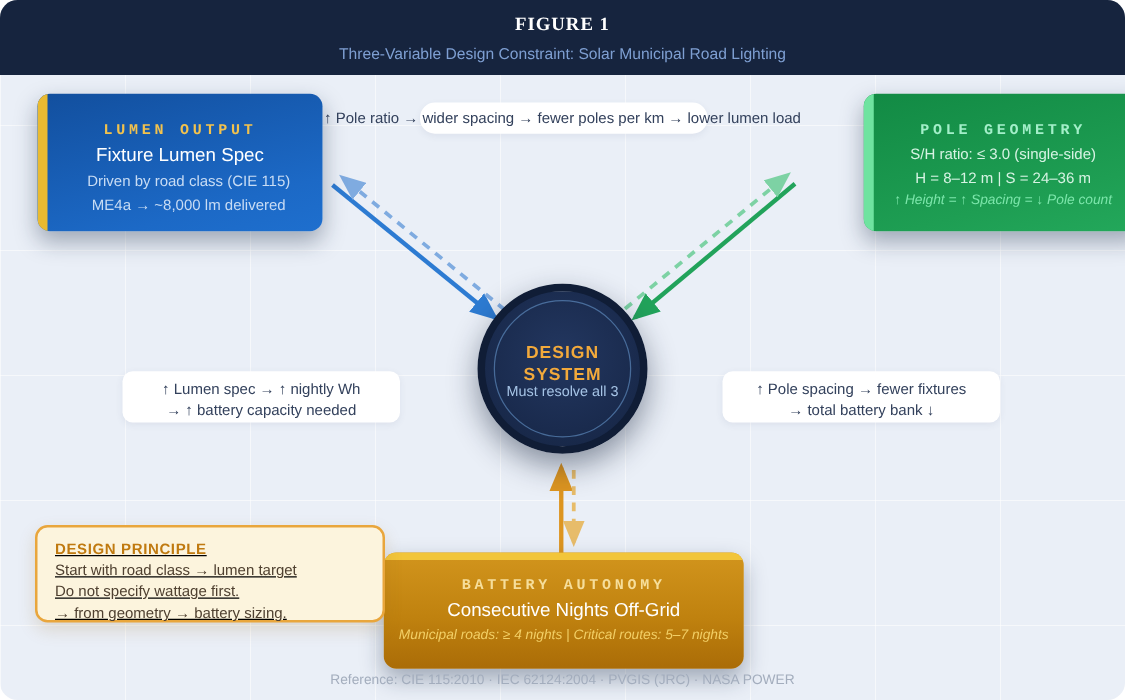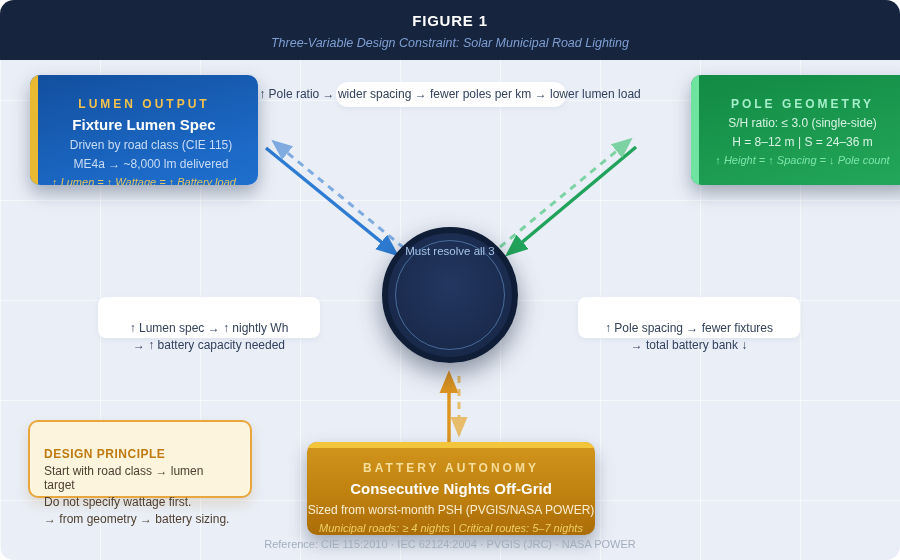--- a/index.html
+++ b/index.html
@@ -11,80 +11,80 @@
       linear-gradient(to right, rgba(255,255,255,.55) 1px, transparent 1px),
       linear-gradient(to bottom, rgba(255,255,255,.55) 1px, transparent 1px),
       #EAEFF7;
     background-size: 100px 100px, 100px 100px, auto;
   }
   
   .hdr {
     position: absolute; left: 0; top: 0; width: 900px; height: 60px;
     background: #16243E; text-align: center; z-index: 5;
   }
-  .hdr-label { margin-top: 12px; color: #FFFFFF; font-size: 15px; font-weight: bold; letter-spacing: .8px; }
-  .hdr-sub   { margin-top: 7px;  color: #7E9FD2; font-size: 12.5px; font-style: italic; }
+  .hdr-label { margin-top: 12px; color: #FFFFFF; font-size: 15px; font-weight: bold; letter-spacing: .8px; font-family: Liberation Serif, serif; }
+  .hdr-sub   { margin-top: 7px;  color: #7E9FD2; font-size: 12.5px; }
   
   .arrows { position: absolute; inset: 0; z-index: 1; pointer-events: none; }
   .dash { stroke-dasharray: 7 6; }
   
   .node { position: absolute; border-radius: 10px; color: #fff; text-align: center; z-index: 2;
           box-shadow: 0 8px 18px rgba(21,36,62,.35); overflow: hidden; }
   .node-lumen   { left: 30px;  top: 75px;  width: 228px; height: 110px;
                   background: linear-gradient(165deg, #124F9E 0%, #1C69C6 75%, #1E6FCE 100%); }
   .node-pole    { left: 645px; top: 75px;  width: 223px; height: 110px;
                   background: linear-gradient(165deg, #128A44 0%, #1E9E53 70%, #23A85B 100%); margin-left: 46px; }
   .node-battery { left: 307px; top: 442px; width: 288px; height: 93px;
                   background: linear-gradient(180deg, #D2951D 0%, #C0820F 55%, #AA6C07 100%); }
   .bar-left { position: absolute; left: 0; top: 0; bottom: 0; width: 8px; }
   .bar-top  { position: absolute; left: 0; right: 0; top: 0; height: 6px; }
   .bar-lumen   { background: #E9BA31; }
   .bar-pole    { background: #6FE3A0; }
   .bar-battery { background: #F2C53A; }
-  .eyebrow { font-size: 12px; font-weight: bold; letter-spacing: 3px; }
+  .eyebrow { font-size: 12px; font-weight: bold; letter-spacing: 3px; font-family: Liberation Mono, monospace; }
   .node-lumen .eyebrow   { margin-top: 22px; color: #F2C24D; }
   .node-pole  .eyebrow   { margin-top: 22px; color: #A3EFC9; }
   .node-battery .eyebrow { margin-top: 19px; color: #F6DE9B; }
-  .node-title { margin-top: 5px; font-size: 15px; font-weight: bold; color: #FFFFFF; }
+  .node-title { margin-top: 5px; font-size: 15px; font-weight: normal; color: #FFFFFF; }
   .node-line  { margin-top: 5px; font-size: 12px; }
   .node-lumen .node-line   { color: #C8DCF4; padding-left: 14px; }
   .node-pole  .node-line   { color: #D6F3E3; }
   .node-battery .node-line { color: #FAEDCF; margin-top: 6px; }
   .node-note { margin-top: 5px; font-size: 11px; font-style: italic; }
   .node-lumen .node-note   { color: #E6C45F; }
   .node-pole  .node-note   { color: #7CE6AB; }
   .node-battery .node-note { color: #F2CF66; }
   
   .center-node {
     position: absolute; left: 382px; top: 227px; width: 136px; height: 136px;
     border-radius: 50%; border: 6px solid #101D36; z-index: 3; text-align: center;
     background: radial-gradient(circle at 50% 42%, #233760 0%, #1A2B4E 62%, #152440 100%);
     box-shadow: 0 10px 24px rgba(16,29,54,.45);
   }
   .inner-ring { position: absolute; inset: 7px; border: 1px solid rgba(110,160,215,.55); border-radius: 50%; }
   .center-title { margin: 40px auto 0; width: 90px; font-size: 14px; font-weight: bold;
                   letter-spacing: .8px; line-height: 1.25; color: #F2A93B; }
-  .center-sub { margin-top: 12px; font-size: 11.5px; color: #A6C4E6; }
+  .center-sub { margin-top: 0; font-size: 11.5px; color: #A6C4E6; }
   
   .pill-top-bg { position: absolute; left: 336px; top: 82px; width: 230px; height: 25px;
                  background: #FFFFFF; border-radius: 12px; z-index: 1;
                  box-shadow: 0 2px 6px rgba(60,80,120,.08); }
   .anno-top { position: absolute; left: 250px; top: 82px; width: 400px; height: 25px;
               line-height: 25px; text-align: center; font-size: 12px; color: #33415C; z-index: 2; }
-  .anno-box { position: absolute; top: 297px; width: 222px; height: 41px; padding-top: 22px;
+  .anno-box { position: absolute; top: 297px; width: 222px; height: 41px; padding-top: 5px;
               background: #FFFFFF; border-radius: 8px; text-align: center;
               font-size: 12px; line-height: 1.35; color: #33415C; z-index: 2;
               box-shadow: 0 2px 6px rgba(60,80,120,.08); }
   .anno-left  { left: 98px; }
   .anno-right { left: 578px; }
   .anno-box div { margin-top: 1px; }
   
-  .principle { position: absolute; left: 28px; top: 420px; width: 224px; height: 78px;
+  .principle { position: absolute; left: 28px; top: 420px; width: 280px; height: 78px;
                background: #FCF4DD; border: 2px solid #E9A63C; border-radius: 10px;
-               padding: 25px 14px; z-index: 4; box-shadow: 0 6px 14px rgba(150,100,20,.18); }
+               padding: 10px 14px; z-index: 4; box-shadow: 0 6px 14px rgba(150,100,20,.18); text-decoration: underline; }
   .principle-title { font-size: 12px; font-weight: bold; letter-spacing: .5px; color: #C07A10; }
   .principle-line  { margin-top: 3px; font-size: 12px; color: #4F4030; }
   
   .footer { position: absolute; left: 0; right: 0; top: 538px; text-align: center;
             font-size: 11px; color: #A3ADBD; z-index: 2; }
 </style>
 </head>
 <body>
 
 <div class="card">
@@ -122,41 +122,40 @@
     <line x1="449" y1="444" x2="449" y2="374" stroke-width="3.5" marker-end="url(#m-amber)" stroke="#DD9520"></line>
     <line class="dash" x1="459" y1="376" x2="459" y2="434" stroke-width="3" marker-end="url(#m-amber-l)" stroke="#E7BC6A"></line>
   </svg>
 
   <section class="node node-lumen">
     <span class="bar-left bar-lumen"></span>
     <div class="eyebrow">LUMEN OUTPUT</div>
     <div class="node-title">Fixture Lumen Spec</div>
     <div class="node-line">Driven by road class (CIE 115)</div>
     <div class="node-line">ME4a → ~8,000 lm delivered</div>
-    <div class="node-note">↑ Lumen = ↑ Wattage = ↑ Battery load</div>
   </section>
 
   <section class="node node-pole">
     <span class="bar-left bar-pole"></span>
     <div class="eyebrow">POLE GEOMETRY</div>
     <div class="node-line">S/H ratio: ≤ 3.0 (single-side)</div>
     <div class="node-line">H = 8–12 m | S = 24–36 m</div>
     <div class="node-note">↑ Height = ↑ Spacing = ↓ Pole count</div>
   </section>
 
   <section class="node node-battery">
     <span class="bar-top bar-battery"></span>
     <div class="eyebrow">BATTERY AUTONOMY</div>
     <div class="node-title">Consecutive Nights Off-Grid</div>
-    <div class="node-line">Sized from worst-month PSH (PVGIS/NASA POWER)</div>
     <div class="node-note">Municipal roads: ≥ 4 nights | Critical routes: 5–7 nights</div>
   </section>
 
   <div class="center-node">
     <span class="inner-ring"></span>
+    <div class="center-title">DESIGN SYSTEM</div>
     <div class="center-sub">Must resolve all 3</div>
   </div>
 
   <div class="pill-top-bg"></div>
   <div class="anno-top">↑ Pole ratio → wider spacing → fewer poles per km → lower lumen load</div>
 
   <div class="anno-box anno-left">
     <div>↑ Lumen spec → ↑ nightly Wh</div>
     <div>→ ↑ battery capacity needed</div>
   </div>

